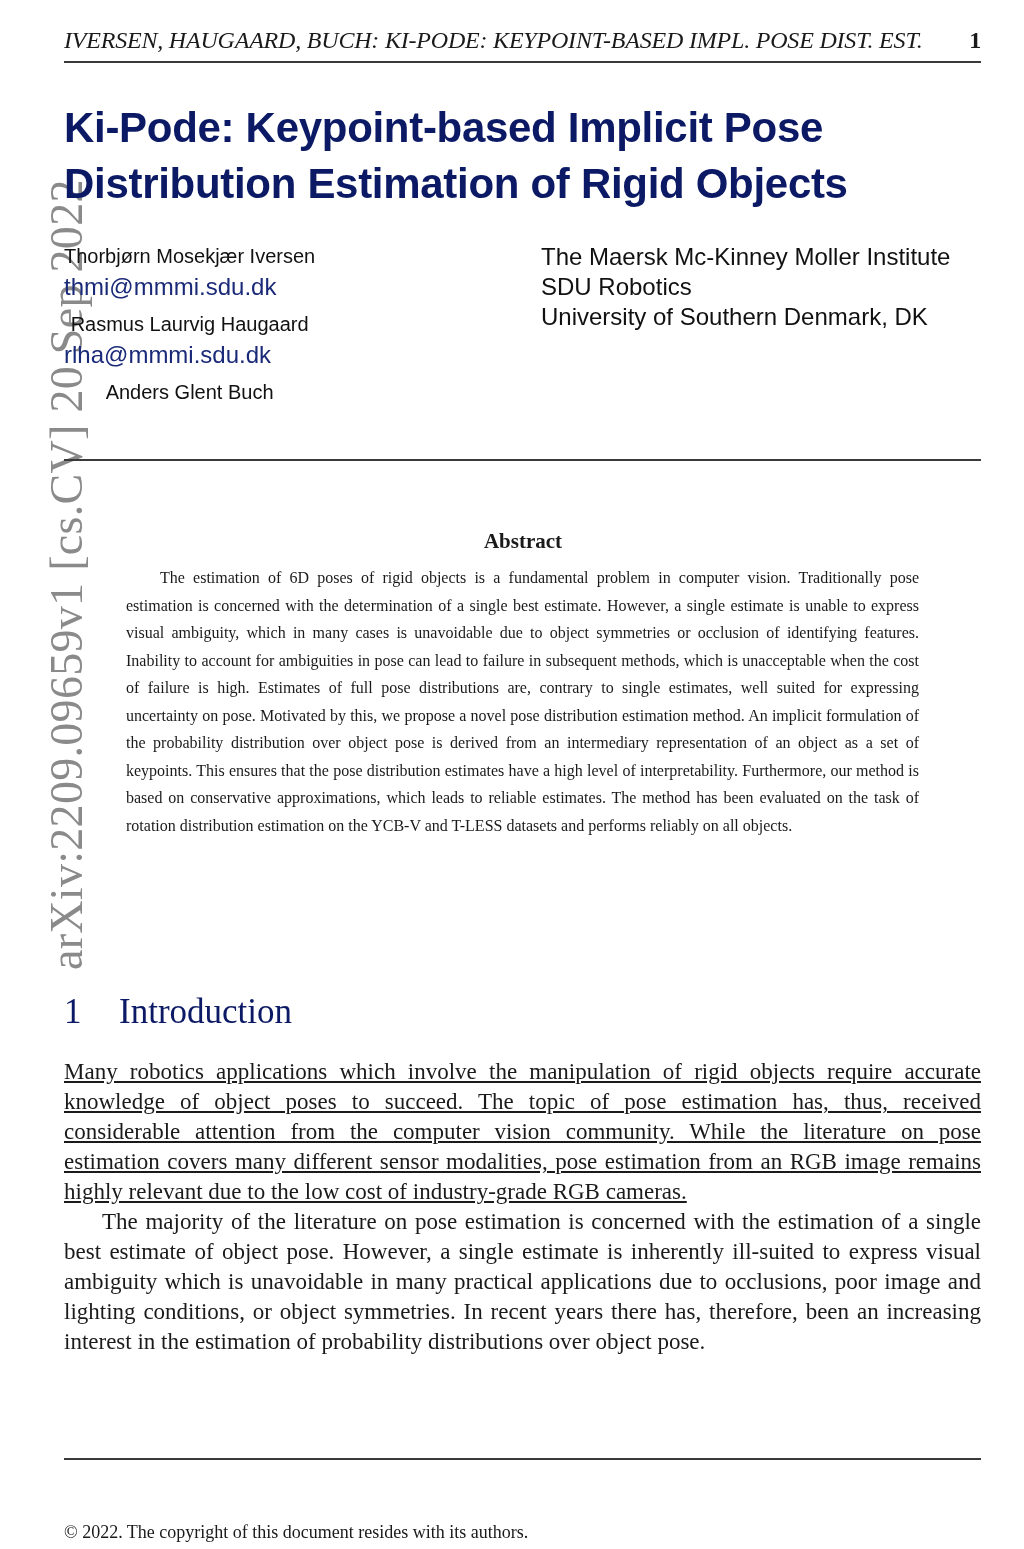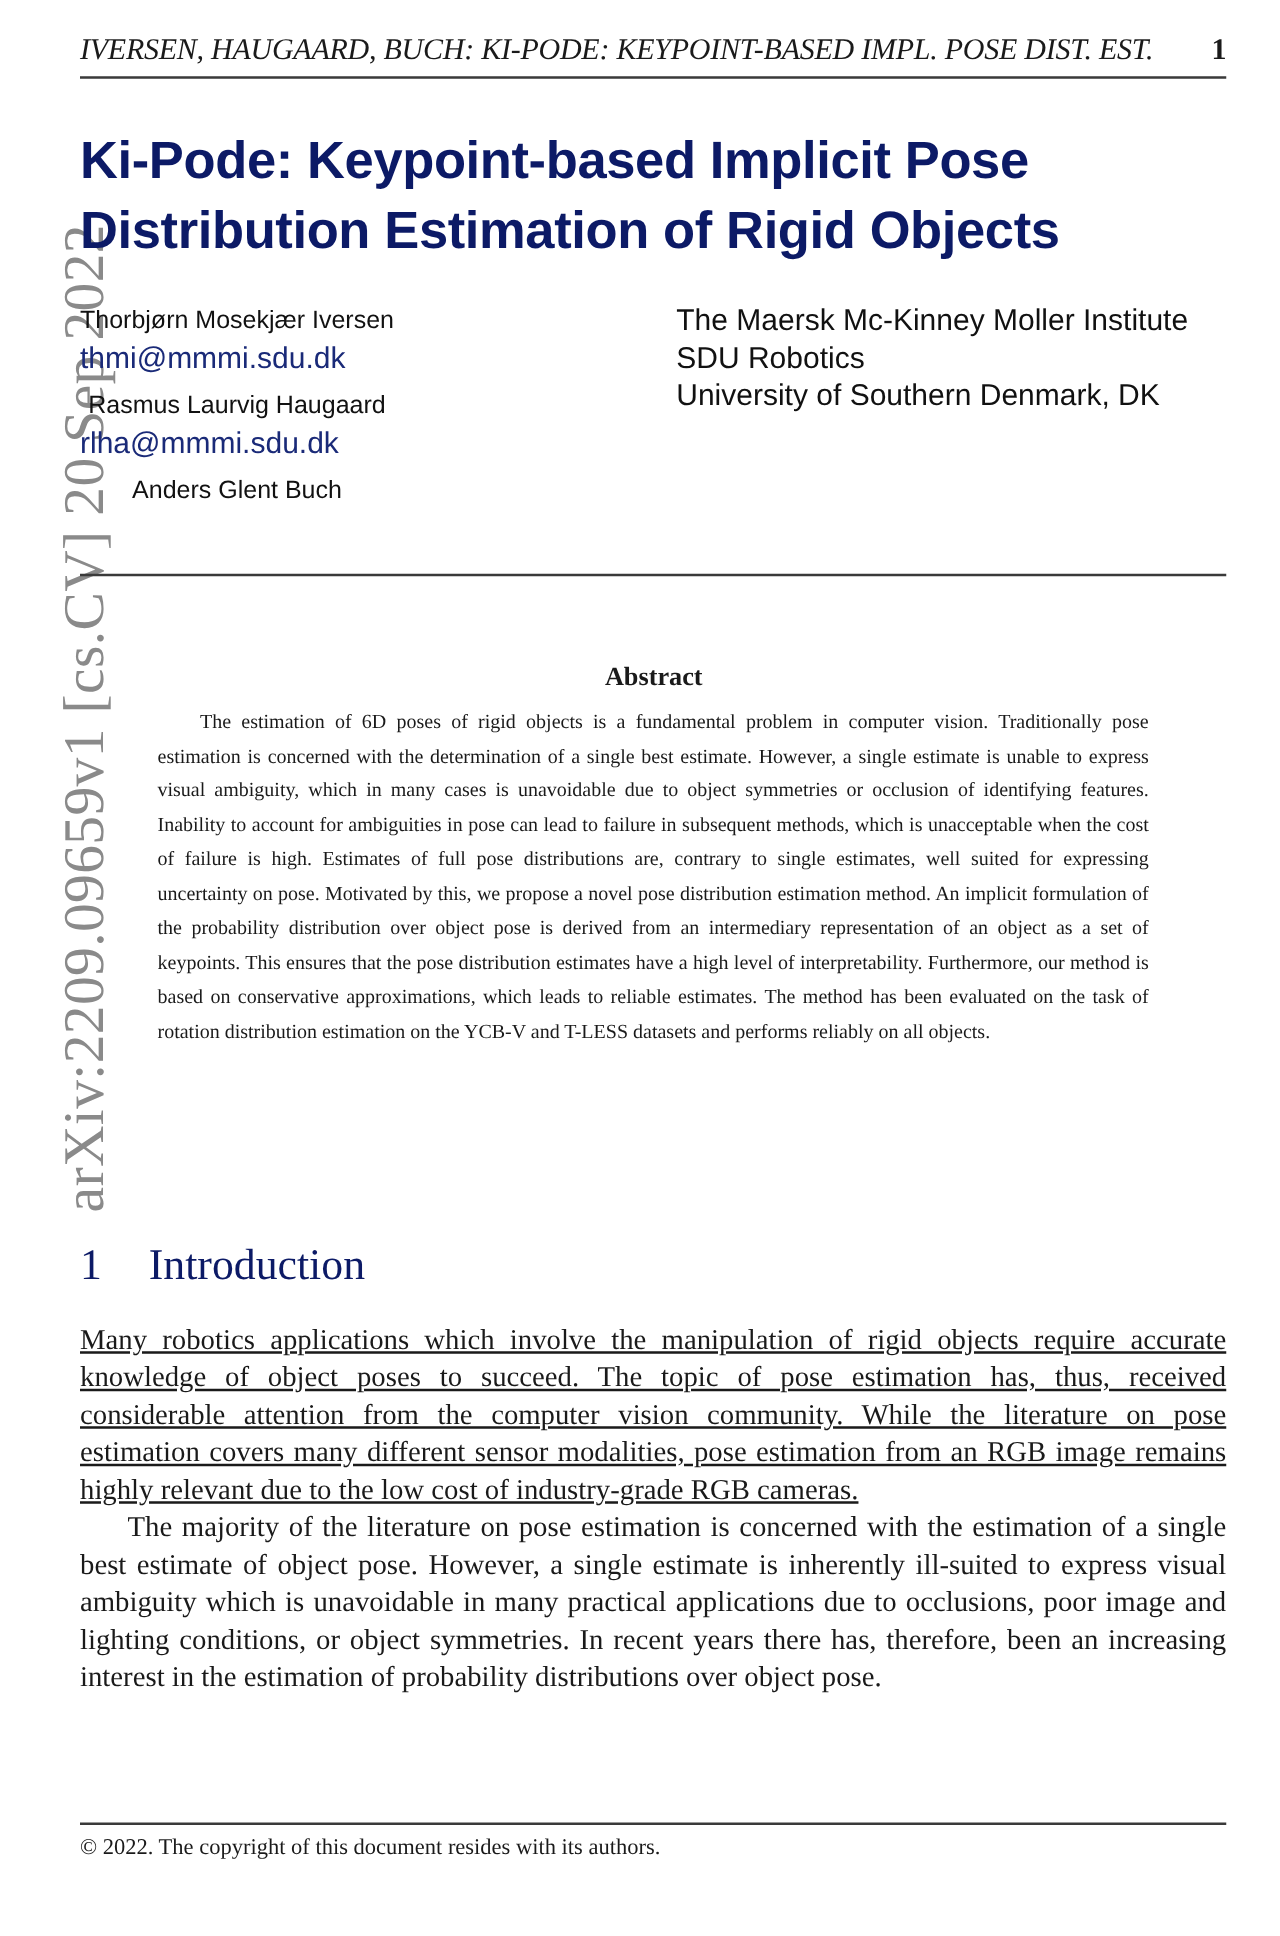--- a/index.html
+++ b/index.html
@@ -27,21 +27,21 @@
     .abstract-body { position: absolute; left: 126px; top: 564px; width: 793px; font-size: 16px; line-height: 27.5px; text-align: justify; text-indent: 34px; hyphens: manual; }
 
     .section-heading { position: absolute; left: 64px; top: 990px; font-weight: normal; font-size: 35px; line-height: 44px; color: #0c1a66; white-space: nowrap; }
     .section-heading .sec-num { display: inline-block; width: 55px; }
 
     .body-text { position: absolute; left: 64px; top: 1057px; width: 917px; font-size: 23px; line-height: 30px; text-align: justify; }
     .body-text p { margin: 0; text-indent: 38px; }
     .body-text p.first { text-indent: 0; text-decoration: underline; }
 
     .rule-foot { position: absolute; left: 64px; top: 1458px; width: 917px; height: 2px; background: #3a3a3a; }
-    .footer { position: absolute; left: 64px; top: 1465px; font-size: 18px; line-height: 24px; white-space: nowrap; }
+    .footer { position: absolute; left: 64px; top: 1520px; font-size: 18px; line-height: 24px; white-space: nowrap; }
   </style>
 </head>
 <body>
 
 <div class="running-head">
   <span class="rh-title">IVERSEN, HAUGAARD, BUCH: KI-PODE: KEYPOINT-BASED IMPL. POSE DIST. EST.</span>
   <span class="rh-page">1</span>
 </div>
 <div class="rule-top"></div>
 

